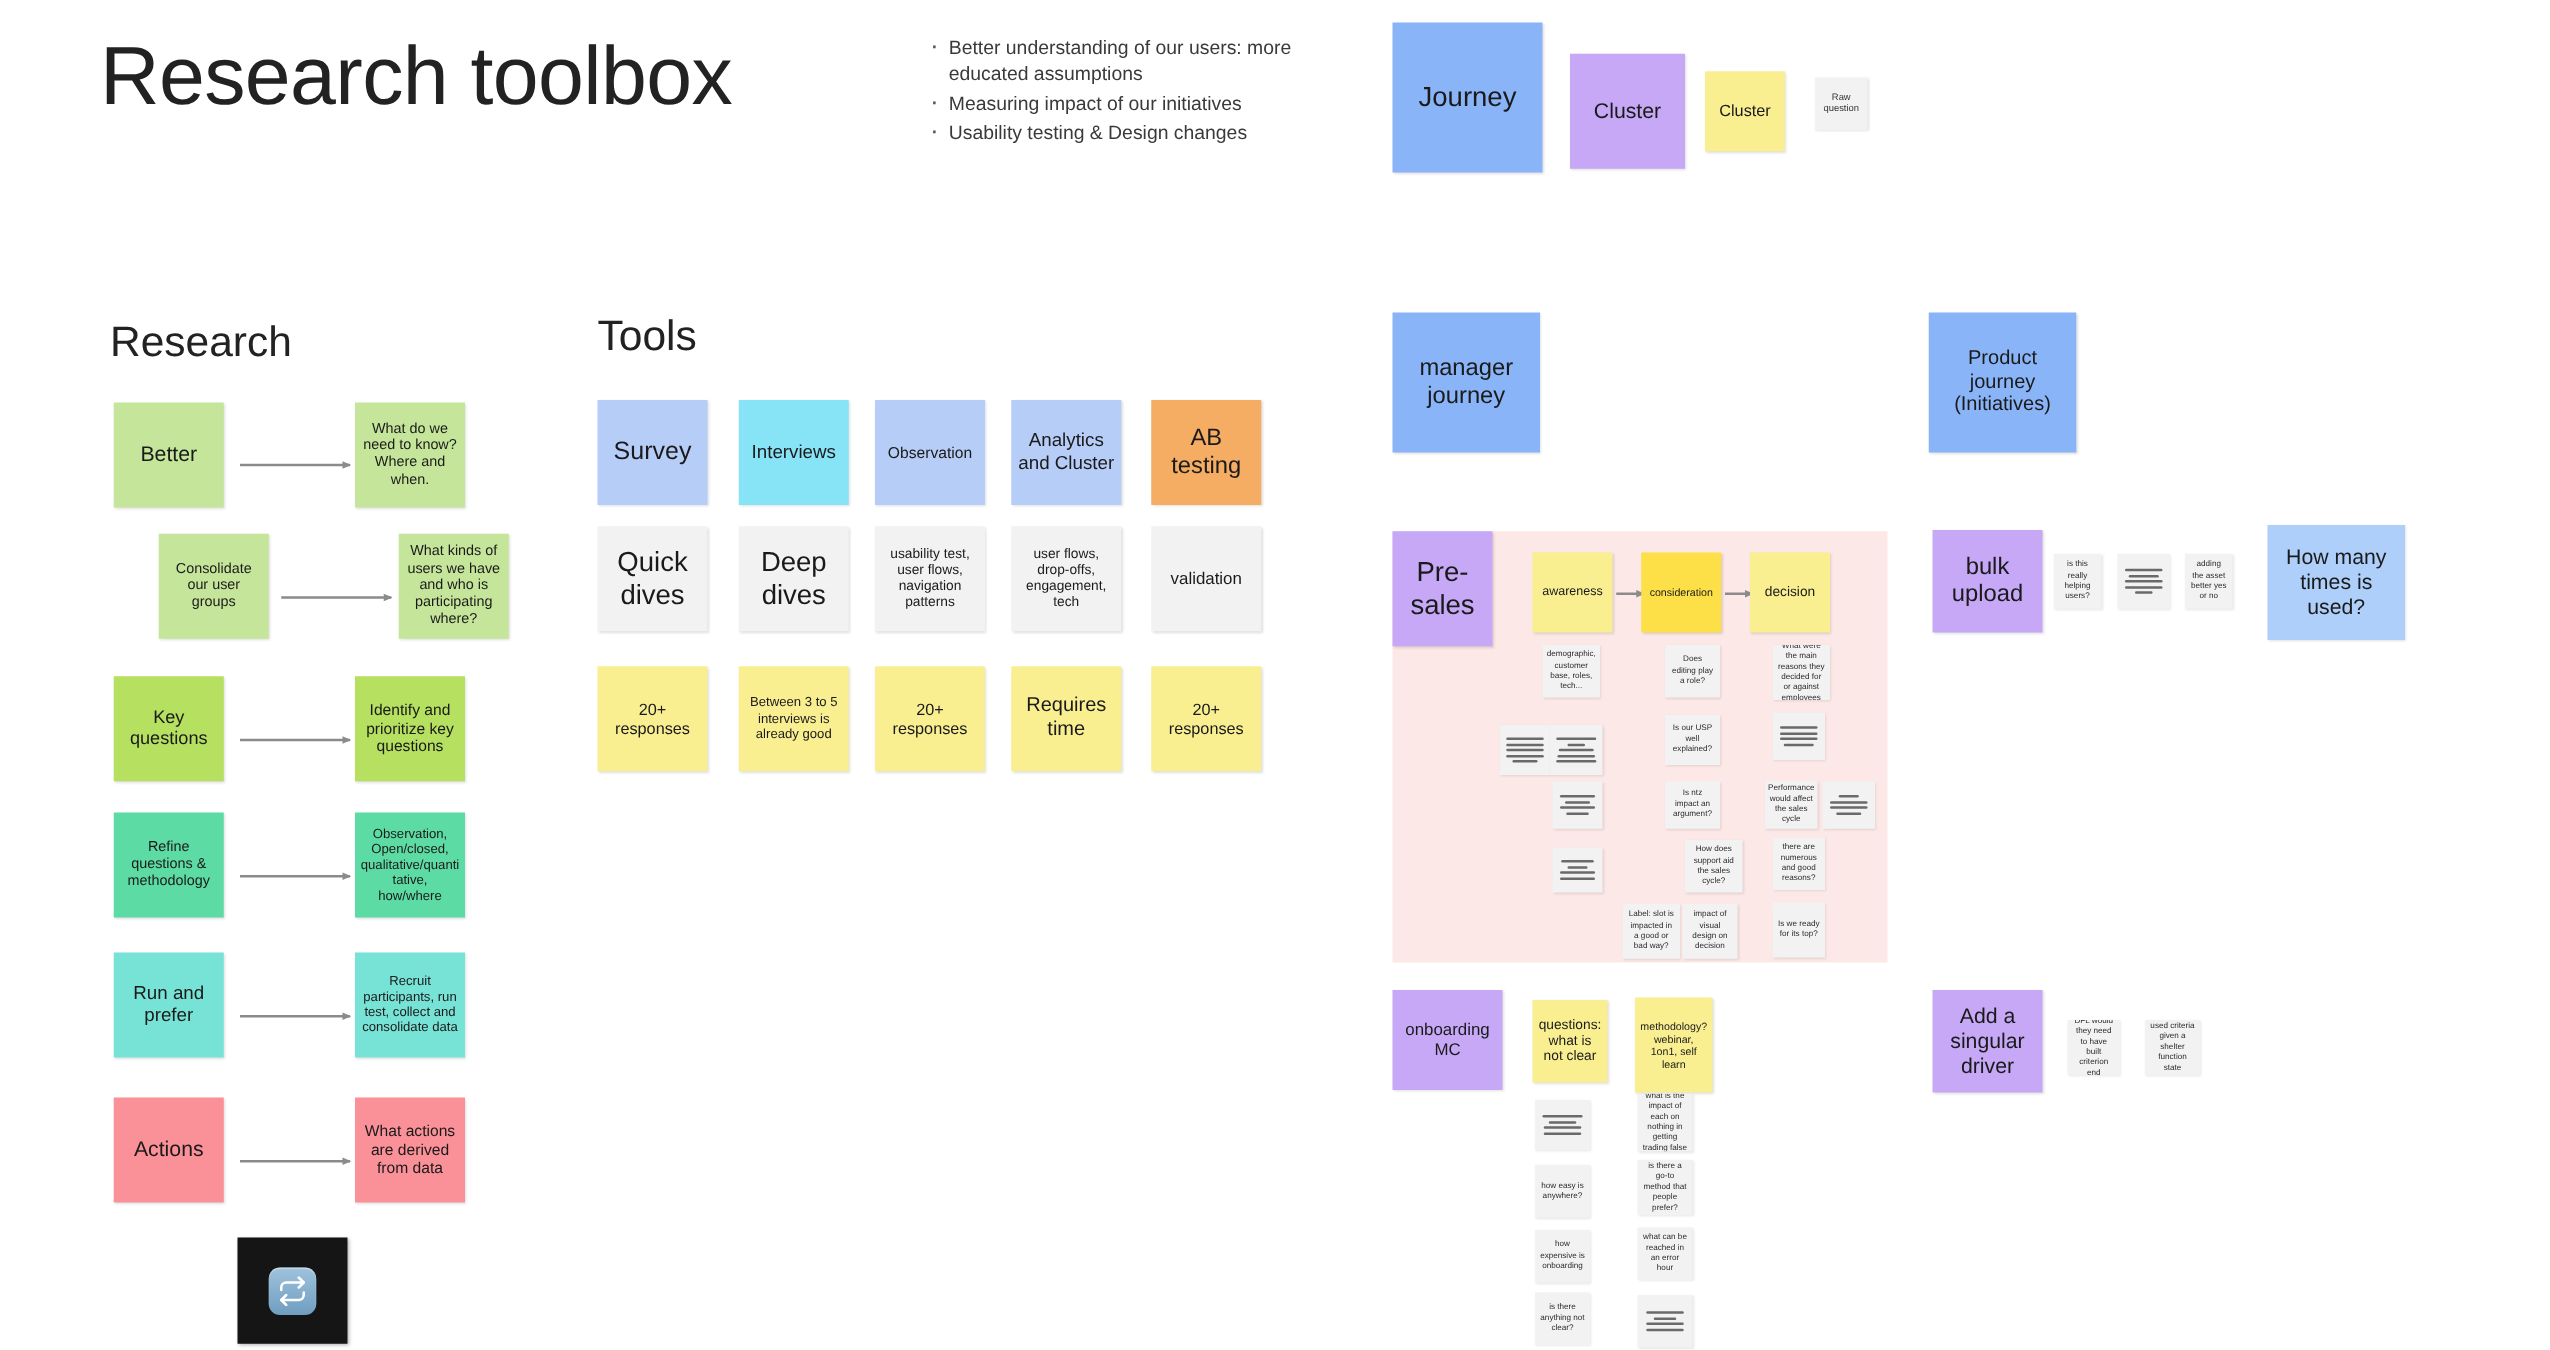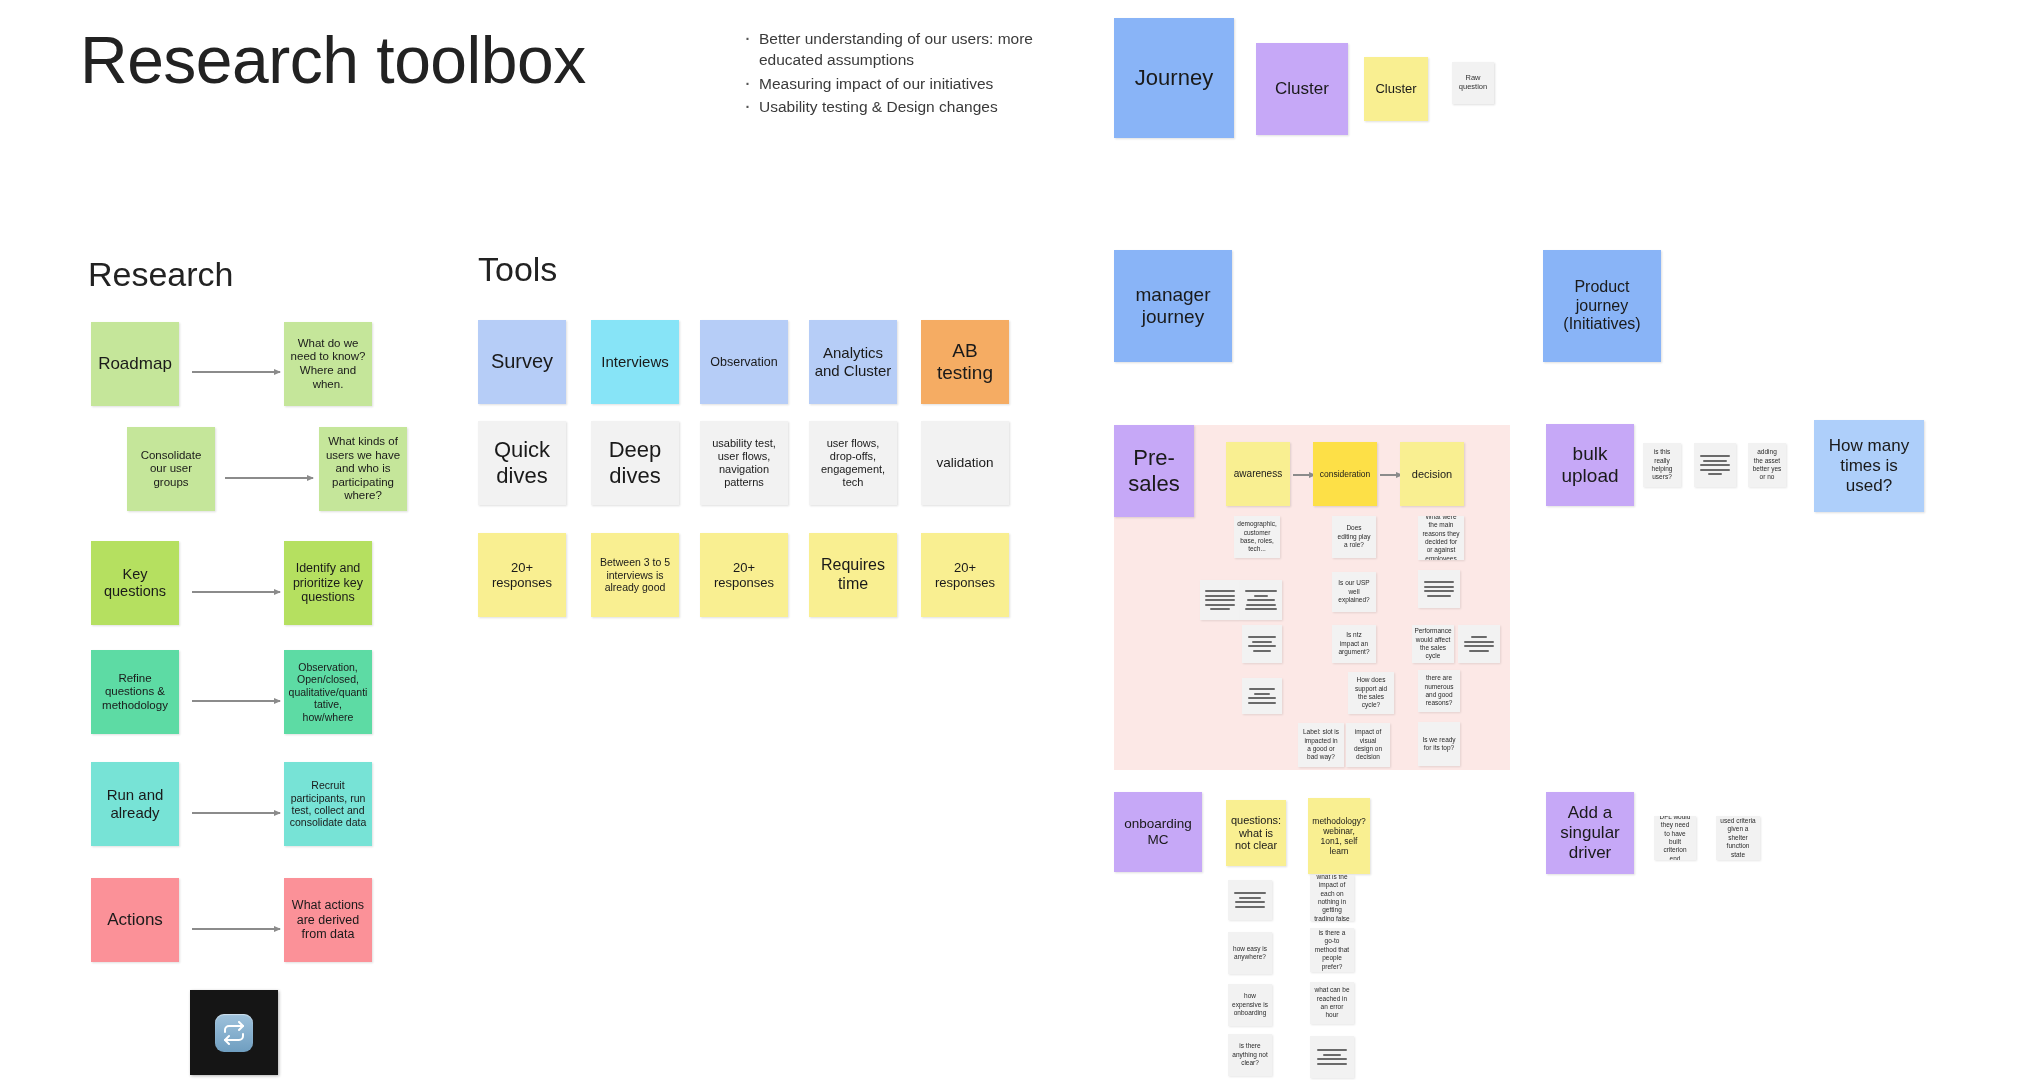--- a/index.html
+++ b/index.html
@@ -128,21 +128,21 @@
   <div class="note" style="left:1364px; top:57px; width:64px; height:64px; background:#f9ef91; font-size:13px;">
     <span>Cluster</span>
   </div>
   <div class="note" style="left:1452px; top:62px; width:42px; height:42px; background:#f2f2f2; font-size:7.5px; color:#333;">
     <span>Raw question</span>
   </div>
 
   <h2 class="h-section" style="left:88px; top:255px;">Research</h2>
 
   <div class="note" style="left:91px; top:322px; width:88px; height:84px; background:#c5e69a; font-size:17px;">
-    <span>Roadmap</span>
+    <span>Better</span>
   </div>
   <div class="arrow" style="left:192px; top:371px; width:88px;"></div>
   <div class="note" style="left:284px; top:322px; width:88px; height:84px; background:#c5e69a; font-size:11.5px;">
     <span>What do we need to know? Where and when.</span>
   </div>
 
   <div class="note" style="left:127px; top:427px; width:88px; height:84px; background:#c5e69a; font-size:11.5px;">
     <span>Consolidate our user groups</span>
   </div>
   <div class="arrow" style="left:225px; top:477px; width:88px;"></div>
@@ -160,21 +160,21 @@
 
   <div class="note" style="left:91px; top:650px; width:88px; height:84px; background:#5ddba4; font-size:11.5px;">
     <span>Refine questions &amp; methodology</span>
   </div>
   <div class="arrow" style="left:192px; top:700px; width:88px;"></div>
   <div class="note" style="left:284px; top:650px; width:88px; height:84px; background:#5ddba4; font-size:10.5px;">
     <span>Observation, Open/closed, qualitative/quantitative, how/where</span>
   </div>
 
   <div class="note" style="left:91px; top:762px; width:88px; height:84px; background:#77e3d6; font-size:15px;">
-    <span>Run and already</span>
+    <span>Run and prefer</span>
   </div>
   <div class="arrow" style="left:192px; top:812px; width:88px;"></div>
   <div class="note" style="left:284px; top:762px; width:88px; height:84px; background:#77e3d6; font-size:10.5px;">
     <span>Recruit participants, run test, collect and consolidate data</span>
   </div>
 
   <div class="note" style="left:91px; top:878px; width:88px; height:84px; background:#fb9198; font-size:17px;">
     <span>Actions</span>
   </div>
   <div class="arrow" style="left:192px; top:928px; width:88px;"></div>

